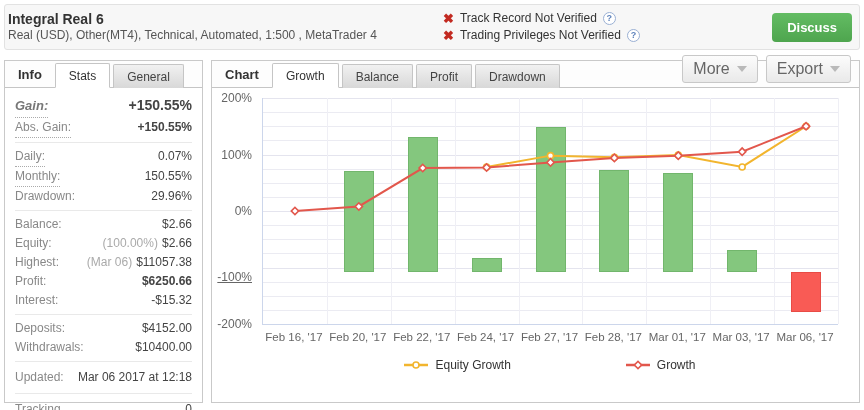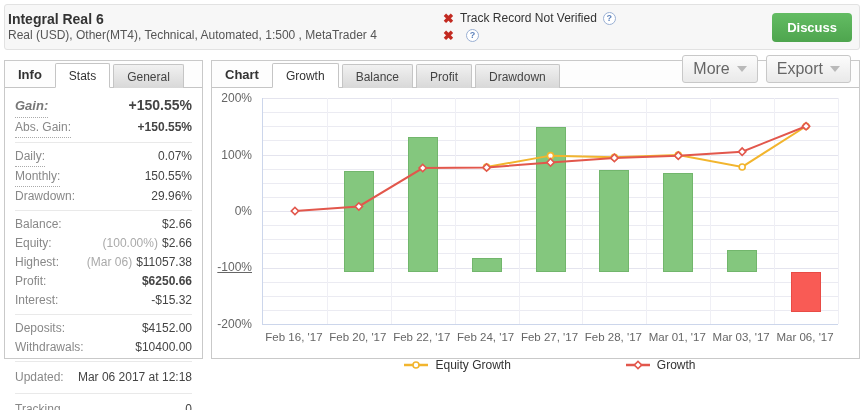--- a/index.html
+++ b/index.html
@@ -21,21 +21,21 @@
     border-radius:50%; color:#5d82bb; font-size:9px; font-weight:bold; text-align:center;
     line-height:11px; margin-left:6px; background:#fff; }
   .actions { display:flex; gap:12px; padding-right:4px; }
   .btn { border:none; border-radius:4px; color:#fff; font-weight:bold; font-size:13px;
     padding:7px 15px; cursor:pointer; font-family:"Liberation Sans",sans-serif; }
   .btn-green { background:linear-gradient(#63bc63,#4ea54e); }
   .btn-blue  { background:linear-gradient(#4a90ea,#3277d8); }
 
   
   .content { display:flex; gap:8px; margin-top:10px; }
-  .panel { border:1px solid #c9c9c9; background:#fff; height:299px; }
+  .panel { border:1px solid #c9c9c9; background:#fff; height:343px; }
   .left-panel { width:199px; }
   .chart-panel { flex:1; }
 
   .tabsrow { display:flex; align-items:flex-end; height:27px; border-bottom:1px solid #c5c5c5;
     background:#fdfdfd; }
   .panel-label { font-weight:bold; color:#333; font-size:13px; padding:0 13px 5px 13px; }
   .tab { display:inline-block; font-size:12px; color:#444; padding:5px 13px 4px 13px;
     border:1px solid #c5c5c5; border-bottom:none; background:linear-gradient(#f1f1f1,#d8d8d8);
     margin-bottom:-1px; margin-right:3px; cursor:pointer; border-radius:2px 2px 0 0; }
   .tab.selected { background:#fff; border-bottom:1px solid #fff; color:#333; }
@@ -90,20 +90,21 @@
       <div class="acct-sub">Real (USD), Other(MT4), Technical, Automated, 1:500 , MetaTrader 4</div>
     </div>
     <div class="verify">
       <div class="vrow">
         <span class="x-icon">✖</span>
         <span>Track Record Not Verified</span>
         <span class="q-icon">?</span>
       </div>
       <div class="vrow">
         <span class="x-icon">✖</span>
+        <span>Trading Privileges Not Verified</span>
         <span class="q-icon">?</span>
       </div>
     </div>
     <div class="actions">
       <button class="btn btn-green">Discuss</button>
     </div>
   </header>
 
   <div class="content">
 
@@ -201,21 +202,21 @@
             <span>Export</span>
             <span class="caret"></span>
           </button>
       </div>
 
       <div class="chart-area">
         <div class="ylabels" id="ylabels">
             <div class="ylab" style="top: 0px;">200%</div>
             <div class="ylab" style="top: 56.5px;">100%</div>
             <div class="ylab" style="top: 113px;">0%</div>
-            <div class="ylab" style="top: 169px; text-decoration: underline;">-100%</div>
+            <div class="ylab" style="top: 179px; text-decoration: underline;">-100%</div>
             <div class="ylab" style="top: 226px;">-200%</div>
           </div>
         <div class="plot" id="plot">
             <div class="hgrid" style="top: 211.875px;"></div>
             <div class="hgrid" style="top: 197.75px;"></div>
             <div class="hgrid" style="top: 183.625px;"></div>
             <div class="hgrid major" style="top: 169.5px;"></div>
             <div class="hgrid" style="top: 155.375px;"></div>
             <div class="hgrid" style="top: 141.25px;"></div>
             <div class="hgrid" style="top: 127.125px;"></div>

